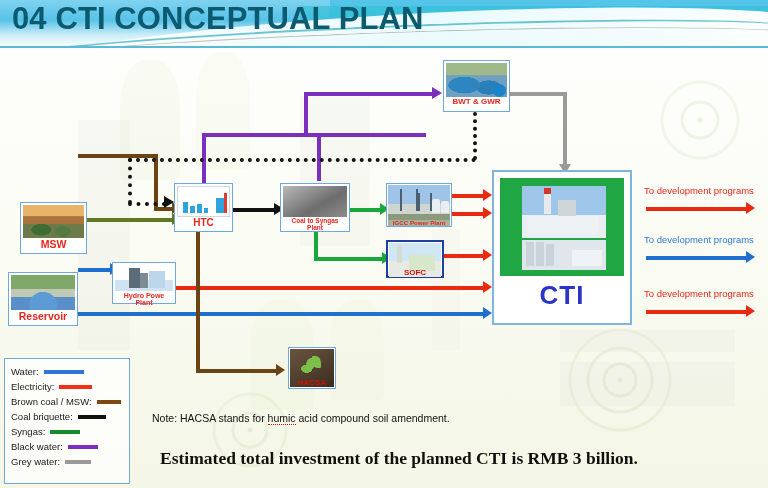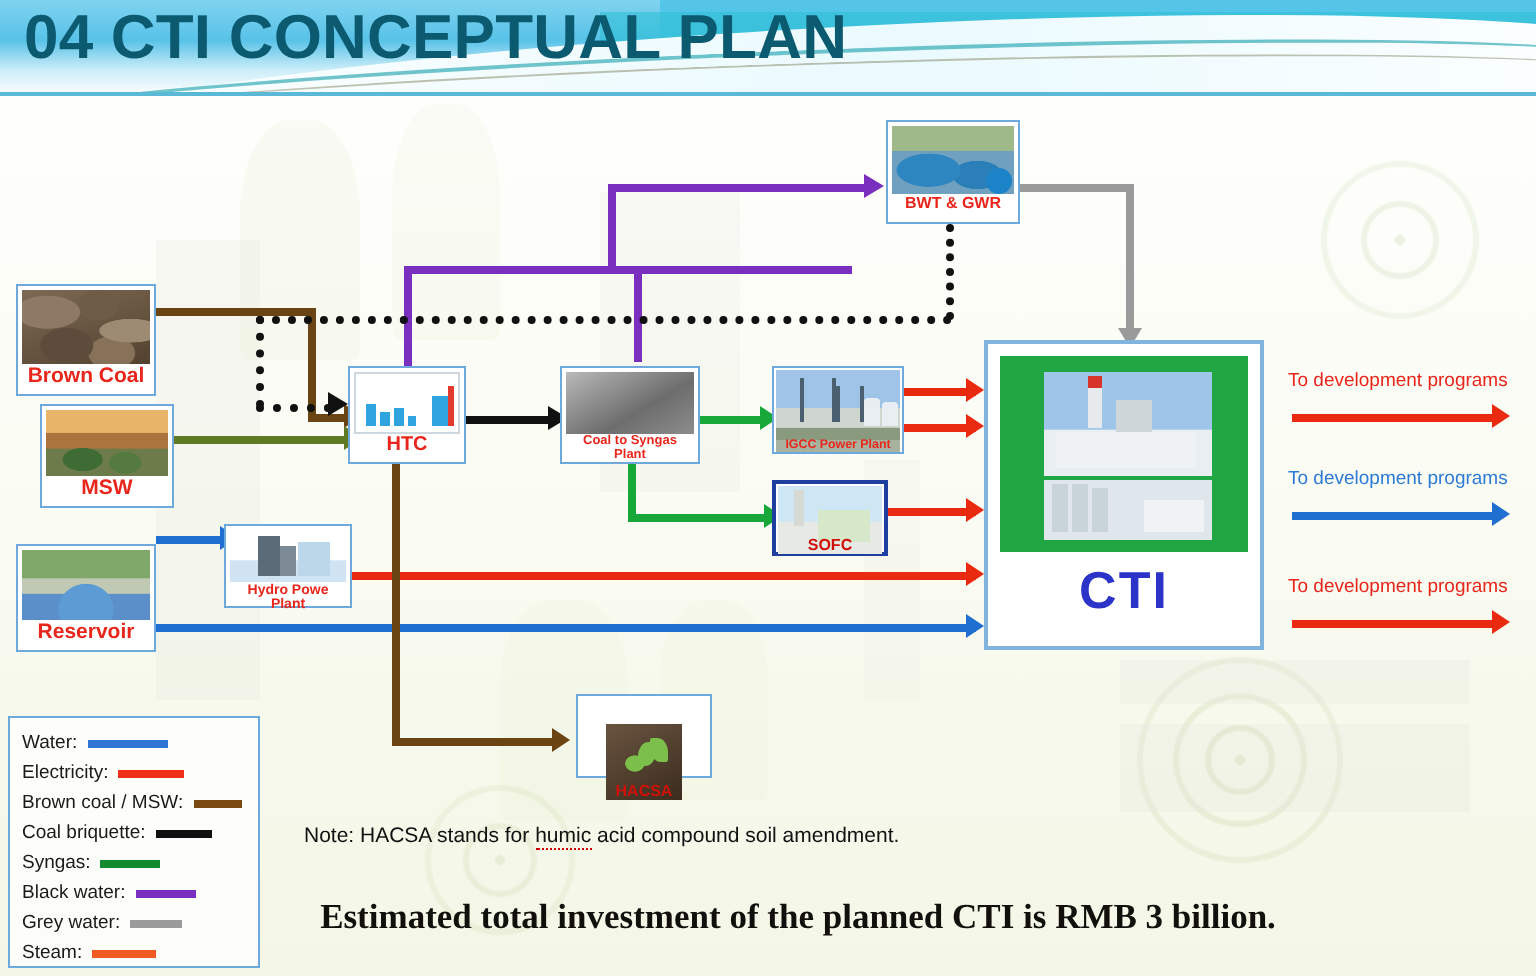--- a/index.html
+++ b/index.html
@@ -217,24 +217,20 @@
   <div class="ln dotV" style="left:473px;top:112px;height:48px;"></div>
   <div class="ln dotH" style="left:128px;top:158px;width:348px;"></div>
   <div class="ln dotV" style="left:128px;top:158px;height:46px;"></div>
   <div class="ln dotH" style="left:128px;top:202px;width:38px;"></div>
   <div class="arrowR a-black" style="left:164px;top:196px;"></div>
 
   <div class="ln h4 c-grey" style="left:510px;top:92px;width:56px;"></div>
   <div class="ln v4 c-grey" style="left:563px;top:92px;height:74px;"></div>
   <div class="arrowD a-greyD" style="left:559px;top:164px;"></div>
 
-  <div class="node" style="left:8px;top:142px;width:70px;height:56px;">
-    <span class="photo thumb ph-coal" style="height:37px;"></span>
-    <span class="cap cap-red" style="font-size:10.5px;padding-top:1px;">Brown Coal</span>
-  </div>
 
   <div class="node" style="left:20px;top:202px;width:67px;height:52px;">
     <span class="photo thumb ph-msw" style="height:33px;"></span>
     <span class="cap cap-red" style="font-size:10.5px;padding-top:1px;">MSW</span>
   </div>
 
   <div class="node" style="left:8px;top:272px;width:70px;height:54px;">
     <span class="photo thumb ph-res" style="height:35px;"></span>
     <span class="cap cap-red" style="font-size:10.5px;padding-top:1px;">Reservoir</span>
   </div>
@@ -283,21 +279,21 @@
     </span>
   </div>
 
   <div class="node" style="left:443px;top:60px;width:67px;height:52px;">
     <span class="photo thumb ph-bwt" style="height:34px;position:relative;">
       <span style="position:absolute;right:1px;bottom:0;width:13px;height:13px;border-radius:50%;background:#1d83c9;"></span>
     </span>
     <span class="cap" style="font-size:8px;color:#e8261c;padding-top:1px;">BWT &amp; GWR</span>
   </div>
 
-  <div class="node" style="left:288px;top:347px;width:68px;height:42px;padding:14px;">
+  <div class="node" style="left:288px;top:347px;width:48px;height:42px;padding:1px;">
     <span class="photo thumb ph-hacsa" style="height:38px;position:relative;">
       <span class="sprout" style="left:16px;top:9px;width:9px;height:12px;"></span>
       <span class="sprout" style="left:22px;top:7px;width:9px;height:12px;transform:scaleX(-1);"></span>
       <span class="cap" style="position:absolute;left:0;bottom:0;width:100%;font-size:8px;color:#d0110a;">HACSA</span>
     </span>
   </div>
 
   <div class="node" style="left:492px;top:170px;width:140px;height:155px;padding:6px;border:2px solid #7fb4de;">
     <span class="photo thumb ph-cti" style="height:98px;position:relative;">
       <span style="position:absolute;left:22px;top:8px;width:84px;height:52px;background:linear-gradient(180deg,#9ec6e8 0 55%,#e9eef2 56% 100%);">
@@ -350,24 +346,20 @@
       <span class="lgline" style="width:30px;background:#138a2e;"></span>
     </div>
     <div class="lgrow">
       <span class="lgtxt">Black water:</span>
       <span class="lgline" style="width:30px;background:#7b2fbe;"></span>
     </div>
     <div class="lgrow">
       <span class="lgtxt">Grey water:</span>
       <span class="lgline" style="width:26px;background:#9a9a9a;"></span>
     </div>
-    <div class="lgrow">
-      <span class="lgtxt">Steam:</span>
-      <span class="lgline" style="width:32px;background:#ef5a22;"></span>
-    </div>
   </div>
 
   <div class="note">
     <span>Note: HACSA stands for </span><u>humic</u><span> acid compound  soil amendment.</span>
   </div>
 
   <div class="footer">
     <span class="footwrap">Estimated total investment of the planned CTI  is RMB 3 billion.</span>
   </div>
 

